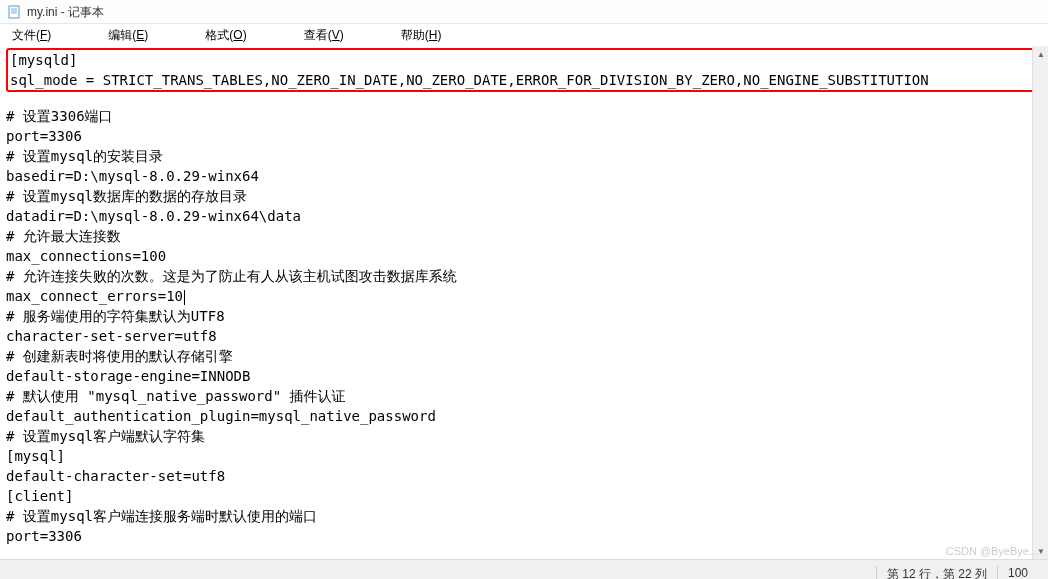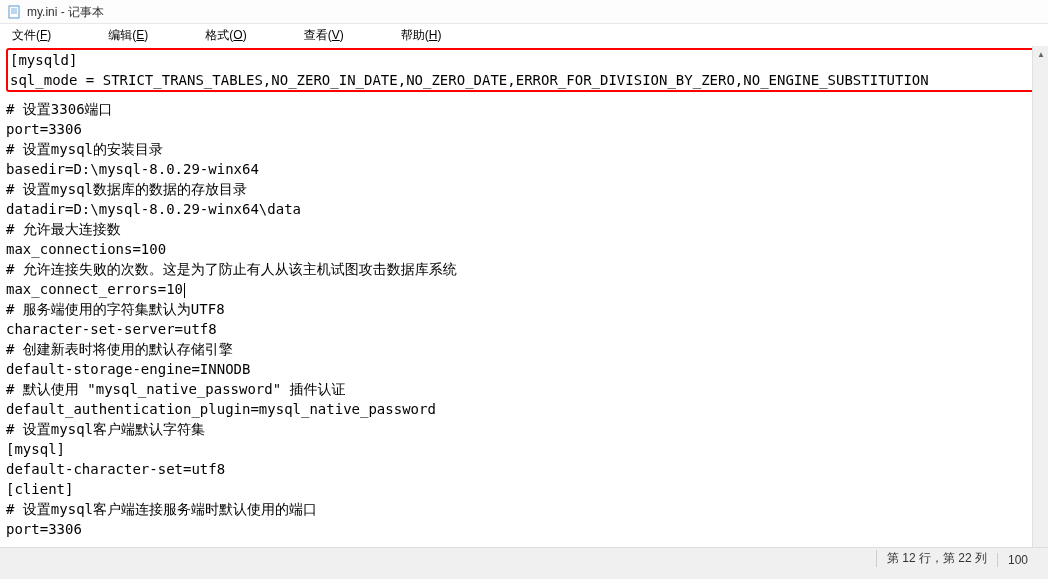--- a/index.html
+++ b/index.html
@@ -58,46 +58,46 @@
       font-family: "Microsoft YaHei", Consolas, monospace;
       font-size: 14px;
       line-height: 20px;
       color: #000;
       position: relative;
     }
     .highlight-box {
       border: 2px solid #ff0000;
       border-radius: 3px;
       padding: 0 2px;
-      margin-bottom: 7px;
+      margin-bottom: 14px;
     }
     .content-line {
       white-space: pre;
     }
     .cursor-line::after {
       content: '';
       display: inline-block;
       width: 1px;
       height: 15px;
       background: #000;
       vertical-align: middle;
       margin-left: 1px;
     }
     .statusbar {
       position: absolute;
       bottom: 0;
       right: 0;
       left: 0;
-      height: 32px;
+      height: 20px;
       background: #f0f0f0;
       border-top: 1px solid #ddd;
       display: flex;
       justify-content: flex-end;
-      align-items: flex-end;
-      padding: 12px 10px;
+      align-items: flex-start;
+      padding: 6px 10px;
       font-size: 12px;
       color: #333;
     }
     .status-segment {
       padding: 0 10px;
       border-left: 1px solid #ccc;
     }
     .watermark {
       position: absolute;
       bottom: 22px;

